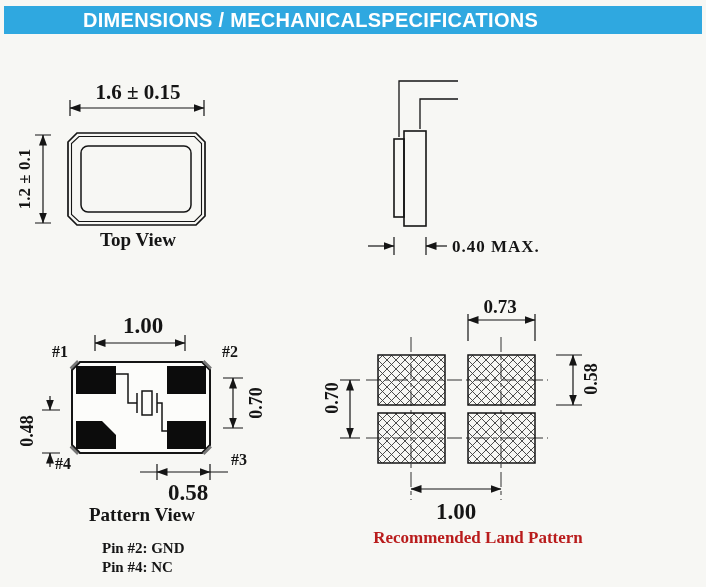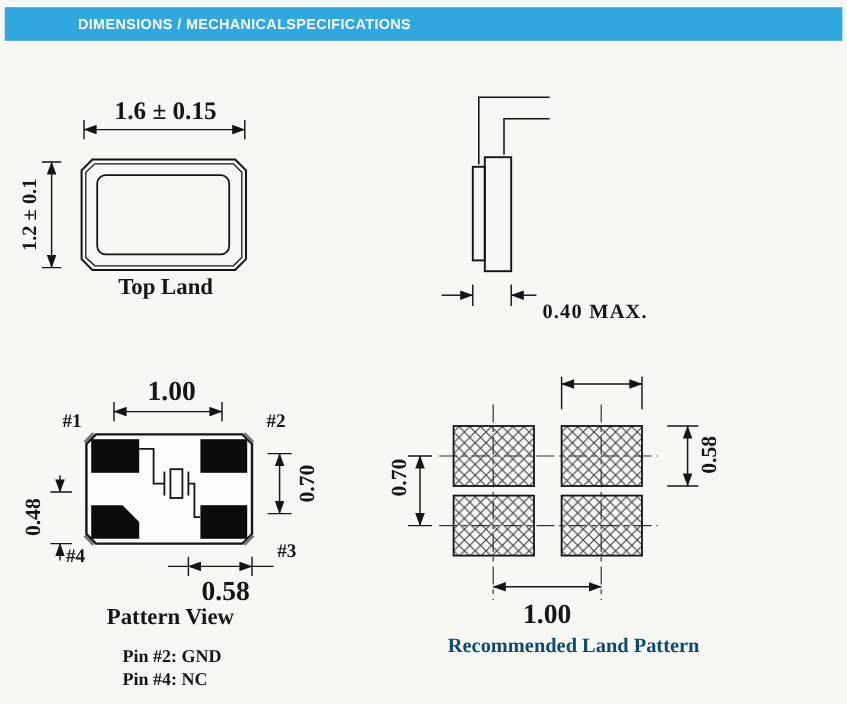--- a/index.html
+++ b/index.html
@@ -1,27 +1,27 @@
 <!DOCTYPE html>
 <html><head>
 <meta charset="utf-8">
 <style>
   html,body{margin:0;padding:0;}
   body{width:706px;height:587px;background:#f7f7f4;font-family:"Liberation Serif",serif;}
   #page{position:relative;width:706px;height:587px;overflow:hidden;background:#f7f7f4;}
   .banner{position:absolute;left:4px;top:6px;width:698px;height:28px;background:#2fa8e0;}
-  .banner-title{color:#ffffff;font-family:"Liberation Sans",sans-serif;font-size:12px;font-weight:700;
-    line-height:28px;padding-left:61px;letter-spacing:.3px;white-space:nowrap;}
+  .banner-title{color:#ffffff;font-family:"Liberation Sans",sans-serif;font-size:20px;font-weight:700;
+    line-height:28px;padding-left:79px;letter-spacing:.3px;white-space:nowrap;}
   svg{position:absolute;left:0;top:0;}
   .t{position:absolute;color:#151515;font-weight:bold;white-space:nowrap;}
   .ctr{text-align:center;}
   .rot{display:flex;align-items:center;justify-content:center;transform:rotate(-90deg);width:120px;height:22px;}
   .f21{font-size:21px;margin-top:16px;} .f20{font-size:23px;} .f19{font-size:19px;} .f18{font-size:18px;}
   .f17{font-size:17px;} .f16{font-size:16px;} .f15{font-size:15px;}
-  .blue{color:#0c4a6e;}
+  .blue{color:#b91c1c;}
 </style>
 </head>
 <body>
 
 <div id="page">
 
   <div class="banner">
     <div class="banner-title">DIMENSIONS / MECHANICALSPECIFICATIONS</div>
   </div>
 
@@ -99,34 +99,35 @@
       <path d="M556,355 H582 M556,405 H582" stroke-width="1.2"></path>
       <line x1="573" y1="355" x2="573" y2="405" stroke-width="1.2" marker-start="url(#arr)" marker-end="url(#arr)"></line>
       <path d="M340,380 H360 M340,438 H360" stroke-width="1.2"></path>
       <line x1="350" y1="380" x2="350" y2="438" stroke-width="1.2" marker-start="url(#arr)" marker-end="url(#arr)"></line>
       <line x1="411" y1="489" x2="501" y2="489" stroke-width="1.2" marker-start="url(#arr)" marker-end="url(#arr)"></line>
     </g>
   </svg>
 
   <div class="t ctr f21" style="left:58px;top:64px;width:160px;">1.6 ± 0.15</div>
   <div class="t rot f17" style="left:-35px;top:168px;">1.2 ± 0.1</div>
-  <div class="t ctr f19" style="left:78px;top:229px;width:120px;">Top Land</div>
+  <div class="t ctr f19" style="left:78px;top:229px;width:120px;">Top View</div>
 
-  <div class="t f17" style="left:452px;top:237px;letter-spacing:1px;margin-top:13px;">0.40 MAX.</div>
+  <div class="t f17" style="left:452px;top:237px;letter-spacing:1px;">0.40 MAX.</div>
 
   <div class="t ctr f20" style="left:103px;top:313px;width:80px;">1.00</div>
   <div class="t f16" style="left:52px;top:343px;">#1</div>
   <div class="t f16" style="left:222px;top:343px;">#2</div>
   <div class="t f16" style="left:231px;top:451px;">#3</div>
   <div class="t f16" style="left:55px;top:455px;">#4</div>
   <div class="t rot f18" style="left:196px;top:392px;">0.70</div>
   <div class="t rot f18" style="left:-33px;top:420px;">0.48</div>
   <div class="t ctr f20" style="left:148px;top:480px;width:80px;">0.58</div>
   <div class="t ctr f19" style="left:82px;top:504px;width:120px;">Pattern View</div>
   <div class="t f15" style="left:102px;top:540px;text-align:right;">Pin #2: GND</div>
   <div class="t f15" style="left:102px;top:559px;">Pin #4: NC</div>
 
+  <div class="t ctr f19" style="left:460px;top:296px;width:80px;">0.73</div>
   <div class="t rot f18" style="left:531px;top:368px;">0.58</div>
   <div class="t rot f18" style="left:272px;top:387px;">0.70</div>
   <div class="t ctr f20" style="left:416px;top:499px;width:80px;">1.00</div>
   <div class="t ctr f17 blue" style="left:350px;top:528px;width:256px;">Recommended Land Pattern</div>
 
 </div>
 
 </body></html>

